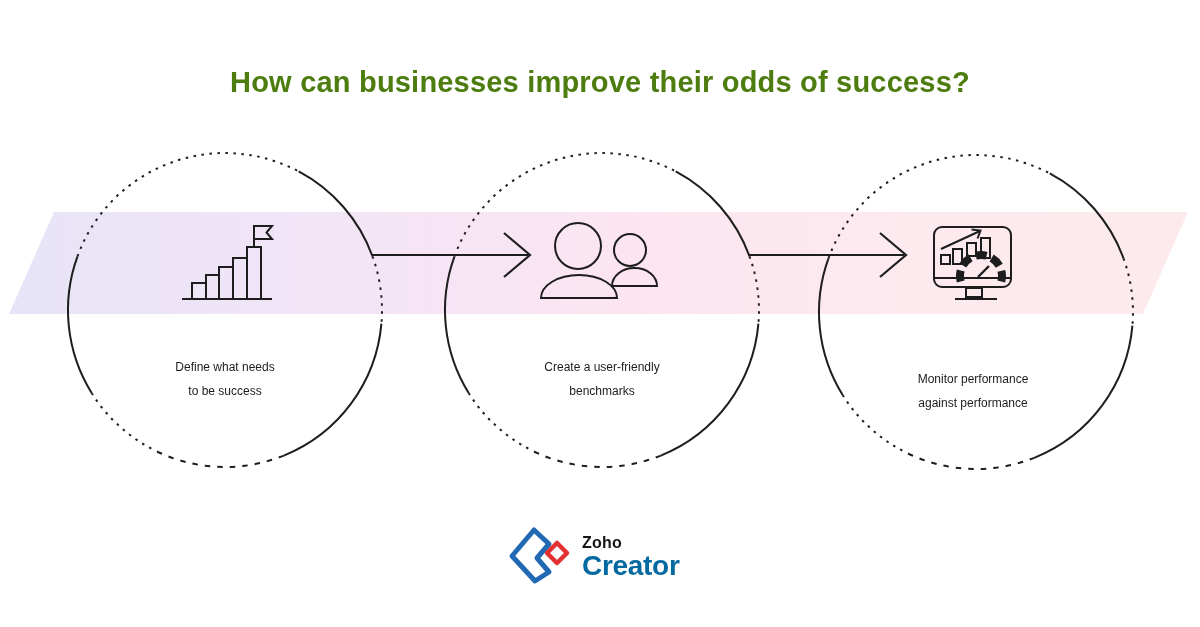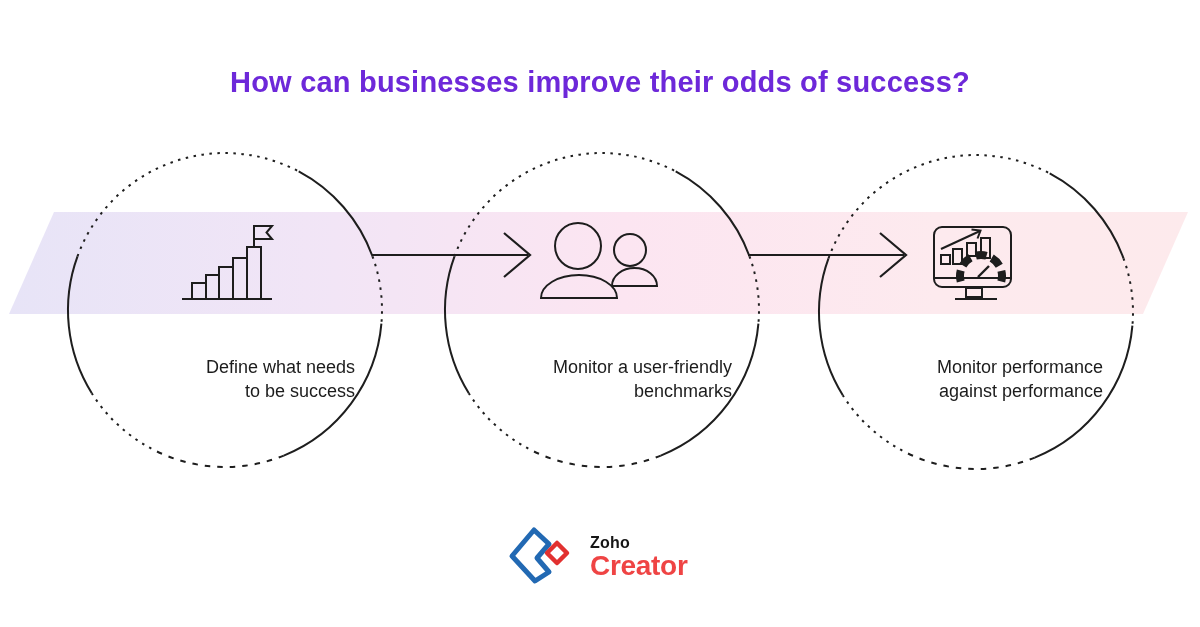--- a/index.html
+++ b/index.html
@@ -2,44 +2,44 @@
 <html><head>
 <meta charset="utf-8">
 <style>
   html,body{margin:0;padding:0;background:#ffffff;}
   .canvas{
     position:relative;width:1200px;height:627px;background:#ffffff;
     font-family:"Liberation Sans",sans-serif;overflow:hidden;
   }
   .title{
     position:absolute;top:66px;left:0;width:100%;text-align:center;
-    font-size:29px;font-weight:700;color:#6d28d9;letter-spacing:.2px;margin:0;
+    font-size:29px;font-weight:700;color:#4d7c0f;letter-spacing:.2px;margin:0;
   }
   .band{
     position:absolute;top:212px;left:0;width:1200px;height:102px;
     background:linear-gradient(90deg,#e7e4f7 0%,#f2e5f6 28%,#fce5f1 52%,#fdeaee 78%,#fdeaec 100%);
     clip-path:polygon(54px 0,1188px 0,1143px 102px,9px 102px);
   }
   .ring{position:absolute;width:330px;height:330px;overflow:visible;}
   .ring path{fill:none;stroke:#1e1e1e;stroke-width:2;}
   .ring .dot{stroke-dasharray:2.5 5.5;}
   .ring .dash{stroke-dasharray:5.5 7;}
   .icon{position:absolute;overflow:visible;}
   .icon *{fill:none;stroke:#1d1d1d;stroke-width:2;}
   .arrow{position:absolute;overflow:visible;}
   .arrow path{fill:none;stroke:#1d1d1d;stroke-width:2.2;}
   .step-label{
-    position:absolute;width:260px;text-align:right;
-    font-size:18px;line-height:24px;color:#1c1c1c;
+    position:absolute;width:260px;text-align:center;
+    font-size:12px;line-height:24px;color:#1c1c1c;
   }
-  .logo{position:absolute;left:510px;top:527px;display:flex;align-items:flex-start;gap:20px;}
+  .logo{position:absolute;left:510px;top:527px;display:flex;align-items:flex-start;gap:12px;}
   .logo-mark{width:60px;height:60px;overflow:visible;}
   .logo-text{margin-top:7px;}
   .logo-brand{font-size:16px;font-weight:600;color:#161616;line-height:17px;letter-spacing:.2px;}
-  .logo-product{font-size:28px;font-weight:700;color:#ef4444;line-height:29px;letter-spacing:-.3px;}
+  .logo-product{font-size:28px;font-weight:700;color:#0369a1;line-height:29px;letter-spacing:-.3px;}
 </style>
 </head>
 <body>
 
 <div class="canvas">
 
   <h1 class="title">How can businesses improve their odds of success?</h1>
 
   <div class="band"></div>
 
@@ -111,24 +111,24 @@
     <path d="M38.5 4.5 L47.5 5.5 L44.5 13.5"></path>
     <path d="M27.7 56.4 A21 21 0 1 1 68.3 56.4" style="stroke-width:8;stroke-dasharray:10.9 5.6"></path>
     <path d="M45 52 L56 41" style="stroke-width:2.4"></path>
   </svg>
 
   <div class="step-label" style="left:95px;top:355px">
     <div>Define what needs</div>
     <div>to be success</div>
   </div>
   <div class="step-label" style="left:472px;top:355px">
-    <div>Monitor a user-friendly</div>
+    <div>Create a user-friendly</div>
     <div>benchmarks</div>
   </div>
-  <div class="step-label" style="left:843px;top:355px">
+  <div class="step-label" style="left:843px;top:367px">
     <div>Monitor performance</div>
     <div>against performance</div>
   </div>
 
   <div class="logo">
     <svg class="logo-mark" viewBox="0 0 60 60" aria-hidden="true">
       <path d="M24 3 L39 17 L27 31 L39 45 L25 54 L2 29 Z" fill="none" stroke="#2269b3" stroke-width="5" stroke-linejoin="round"></path>
       <path d="M47 16 L57 26 L47 36 L37 26 Z" fill="none" stroke="#e23130" stroke-width="4.5" stroke-linejoin="round"></path>
     </svg>
     <div class="logo-text">

